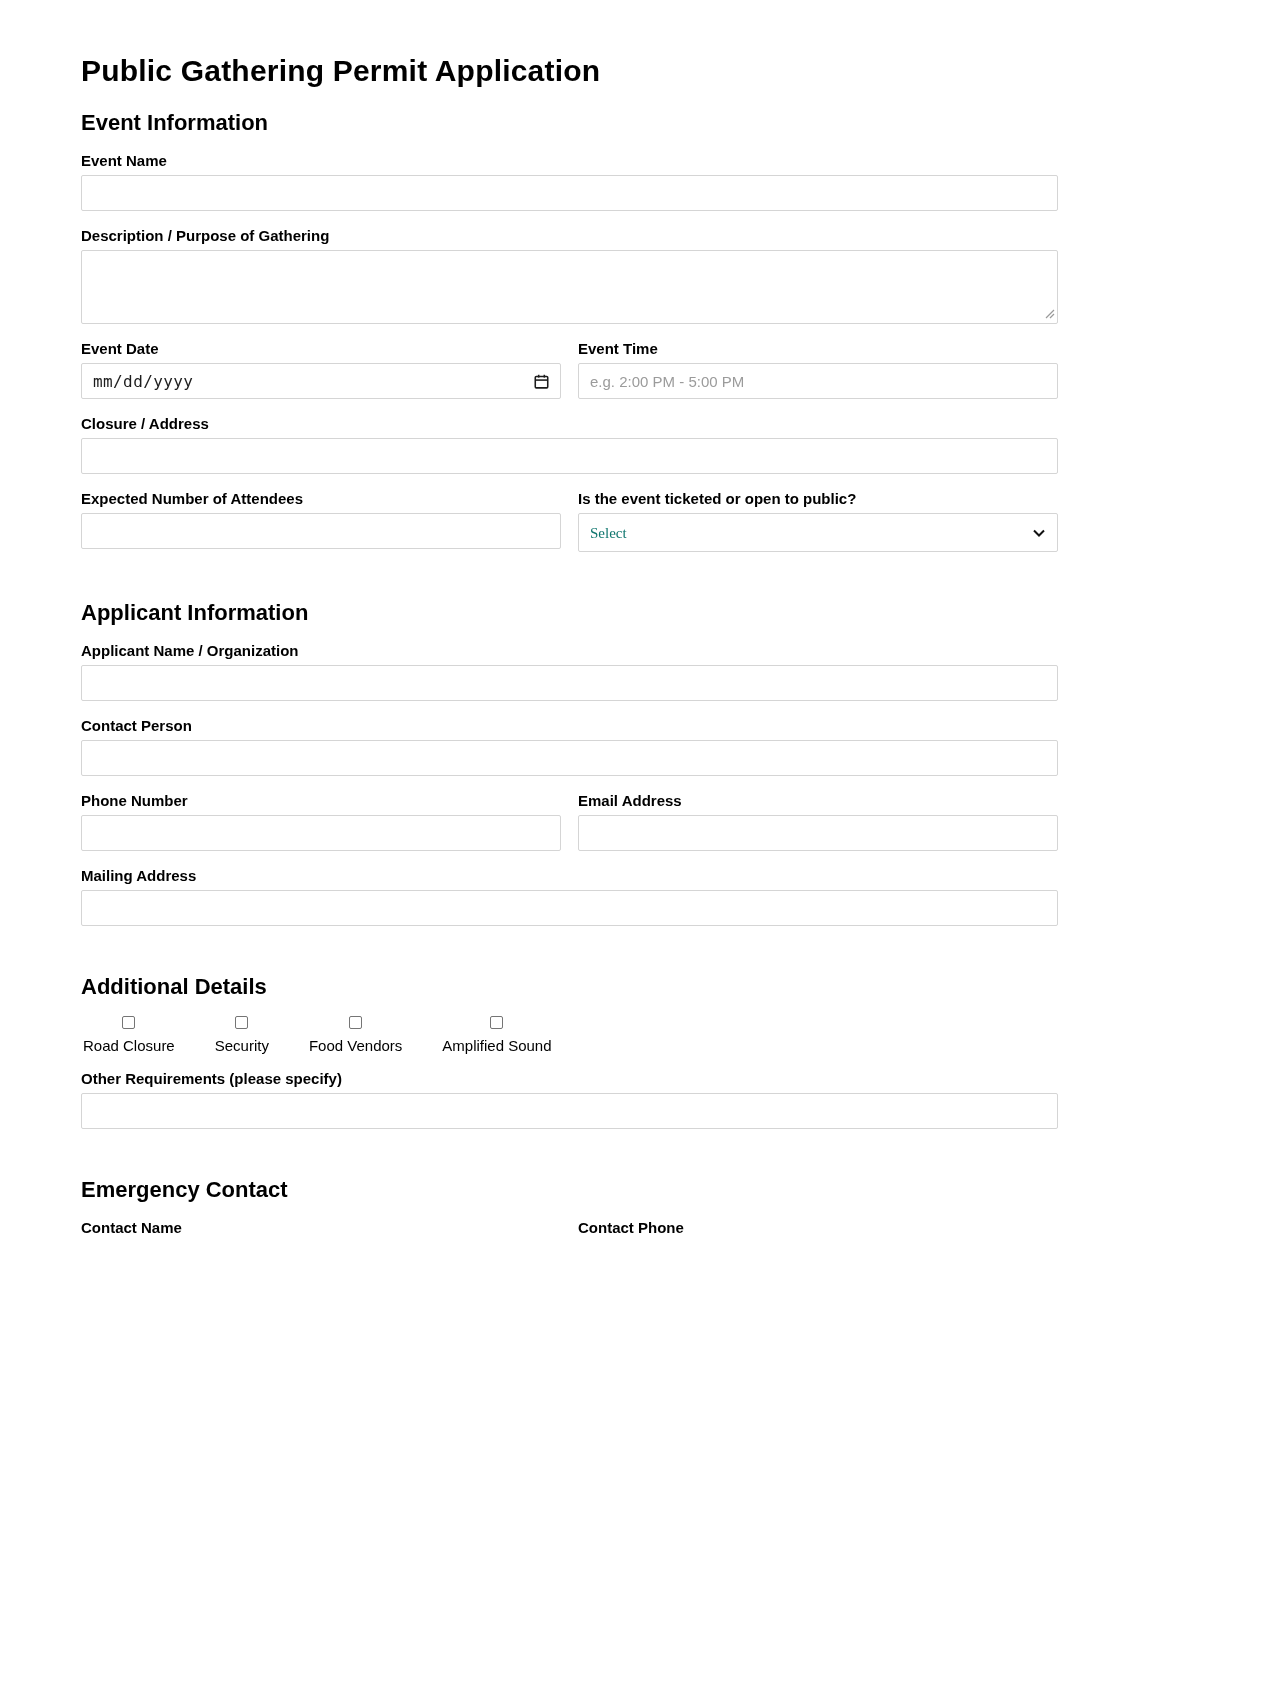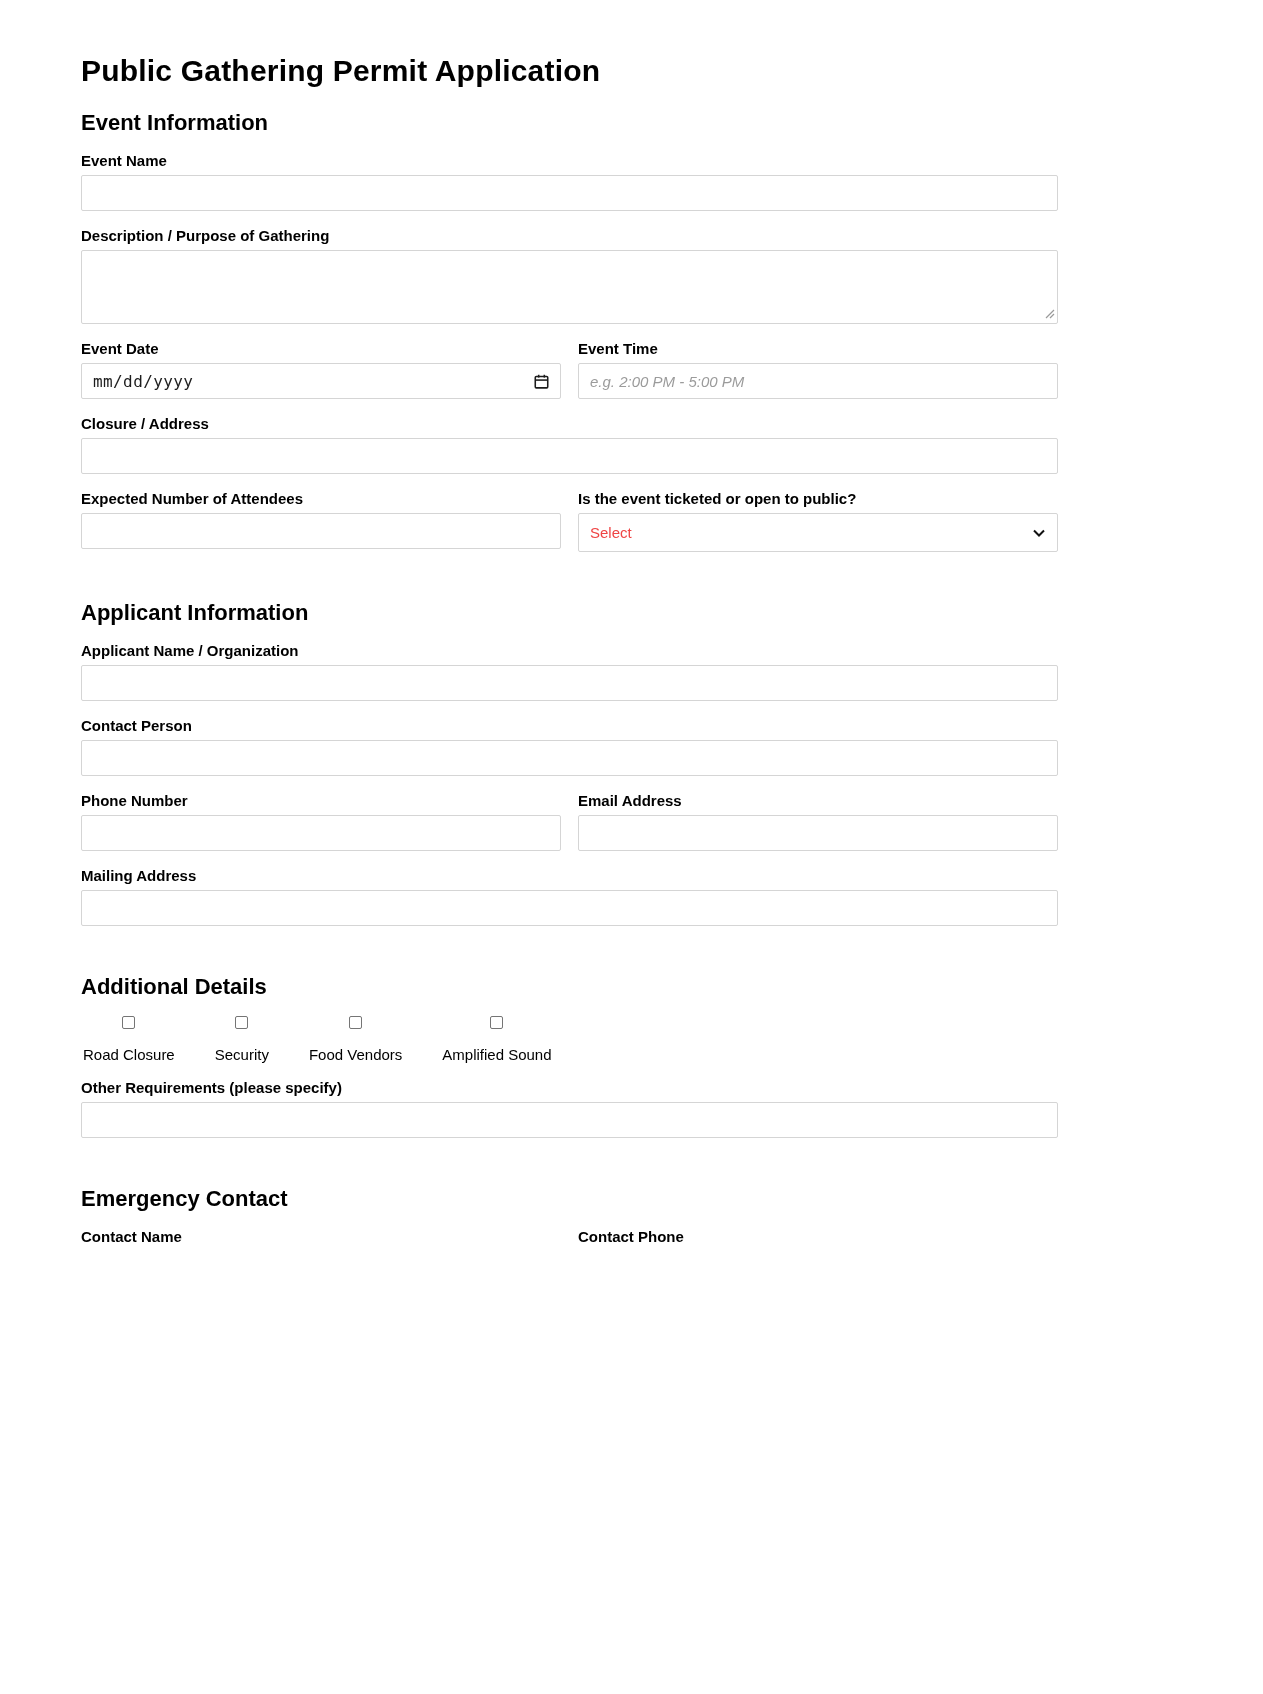--- a/index.html
+++ b/index.html
@@ -18,43 +18,43 @@
   .ctl, input[type="text"], textarea, select {
     width: 100%;
     border: 1px solid #d5d5d5;
     border-radius: 2px;
     background: #fff;
     font-family: "Liberation Sans", sans-serif;
     font-size: 15px;
     color: #1b1b1b;
     outline: none;
   }
-  input[type="text"] { height: 36px; padding: 0 11px; font-style: italic; }
+  input[type="text"] { height: 36px; padding: 0 11px; }
   input::placeholder { color: #9b9b9b; opacity: 1; }
 
   .textarea-wrap { position: relative; }
   textarea { height: 74px; padding: 8px 11px; resize: none; display: block; }
   .resize-handle { position: absolute; right: 3px; bottom: 5px; pointer-events: auto; cursor: nwse-resize; line-height: 0; }
 
   .row { display: grid; grid-template-columns: 1fr 1fr; column-gap: 17px; align-items: start; }
 
   
   .date-input { height: 36px; display: flex; align-items: center; justify-content: space-between; padding: 0 10px 0 11px; cursor: default; }
   .date-text { font-family: "DejaVu Sans Mono", monospace; font-size: 16px; color: #1d1d1d; letter-spacing: 0.4px; }
   .cal-icon { line-height: 0; cursor: pointer; }
 
   
   .select-wrap { position: relative; }
-  select { height: 39px; padding: 0 30px 0 11px; appearance: none; -webkit-appearance: none; color: #ef4444; }
+  select { height: 39px; padding: 0 30px 0 11px; appearance: none; -webkit-appearance: none; color: #0f766e; font-family: Liberation Serif, serif; }
   .chevron { position: absolute; right: 13px; top: 50%; transform: translateY(-50%); pointer-events: none; line-height: 0; }
 
   
   .question-label { display: block; font-size: 15px; line-height: 17px; margin-top: 16px; }
   .checkbox-row { display: flex; margin-top: 10px; }
-  .checkbox-item { display: flex; flex-direction: column; align-items: center; row-gap: 17px; margin-right: 36px; padding: 0 2px; }
+  .checkbox-item { display: flex; flex-direction: column; align-items: center; row-gap: 8px; margin-right: 36px; padding: 0 2px; }
   .checkbox-item:last-child { margin-right: 0; }
   input[type="checkbox"] {
     appearance: none; -webkit-appearance: none;
     width: 13px; height: 13px; margin: 0;
     border: 1px solid #757575; border-radius: 2px; background: #fff;
     cursor: pointer;
   }
   .checkbox-label { font-size: 15px; line-height: 17px; }
 
   .labels-only-row { margin-top: 16px; }

